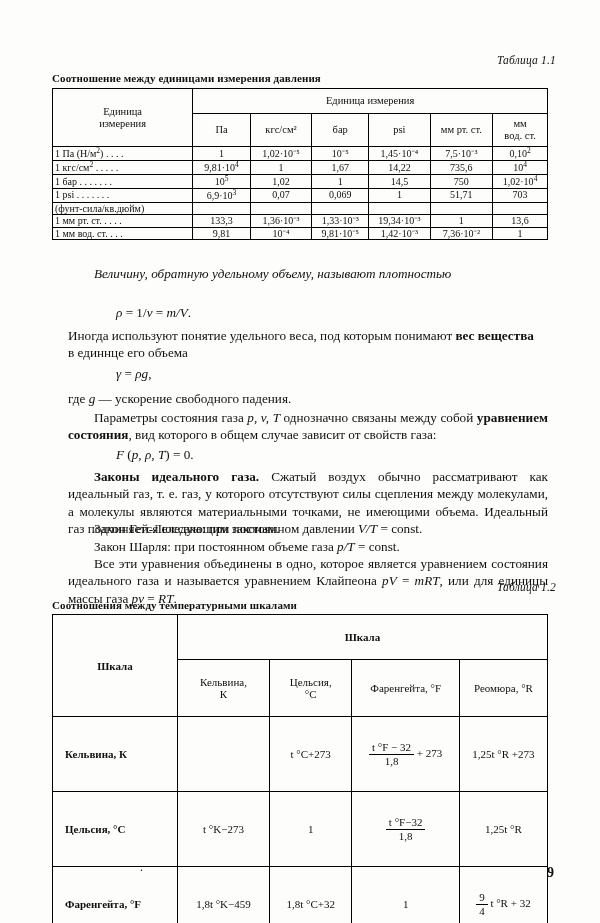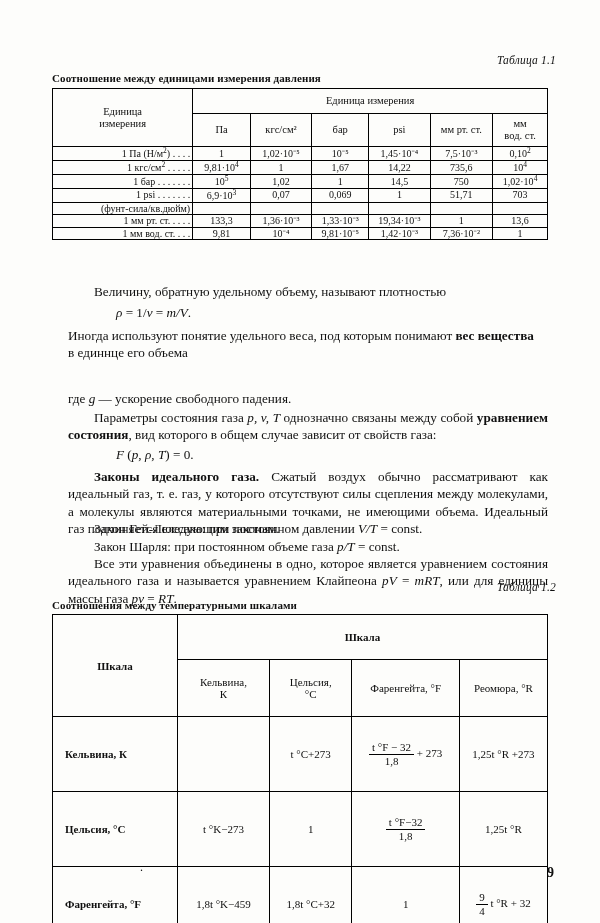--- a/index.html
+++ b/index.html
@@ -49,21 +49,21 @@
   #table11 td, #table11 th {
     border: 1px solid #000;
     padding: 1px 2px;
     text-align: center;
     vertical-align: middle;
     font-weight: normal;
   }
   #table11 .hdr-main { font-size: 10.5px; padding: 6px 18px; }
   #table11 .hdr-unit { font-size: 10.5px; padding: 4px 2px; }
   #table11 .rowlab {
-    text-align: right;
+    text-align: left;
     padding-left: 6px;
     white-space: nowrap;
     font-size: 10px;
   }
   #table11 .body td { padding: 0 2px; height: 11px; }
   .sup { font-size: 7.5px; vertical-align: super; }
   
   .para {
     position: absolute;
     left: 68px;
@@ -215,28 +215,31 @@
           <td>9,81</td>
           <td>10⁻⁴</td>
           <td>9,81·10⁻⁵</td>
           <td>1,42·10⁻³</td>
           <td>7,36·10⁻²</td>
           <td>1</td>
         </tr>
       </tbody>
   </table>
 
-  <div class="para indent" style="top:283px;">Величину, обратную удельному объему, называют плотностью</div>
+  <div class="para indent" style="top:265px;font-style:italic;">Величину, обратную удельному объему, называют плотностью</div>
   <div class="centerline" style="top:305px;">
     <span class="ital">ρ</span> = 1/<span class="ital">v</span> = <span class="ital">m/V</span>.
   </div>
 
   <div class="para noindent" style="top:327px;">
     <span>Иногда используют понятие удельного веса, под которым понимают </span><span class="bld">вес вещества</span><br>
     <span>в единнце его объема</span>
+  </div>
+  <div class="centerline" style="top:366px;">
+    <span class="ital">γ</span> = <span class="ital">ρg</span>,
   </div>
 
   <div class="para noindent" style="top:390px;">
     где <span class="ital">g</span> — ускорение свободного падения.
   </div>
 
   <div class="para indent" style="top:409px;">
     <span>Параметры состояния газа <span class="ital">p, v, T</span> однозначно связаны между собой </span><span class="bld">уравнением состояния</span><span>, вид которого в общем случае зависит от свойств газа:</span>
   </div>
   <div class="centerline" style="top:447px;">

